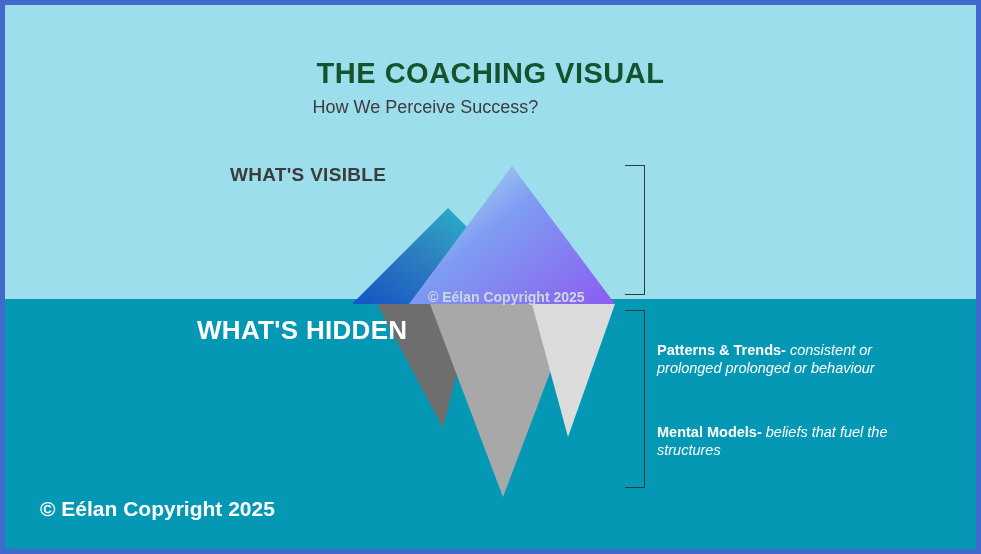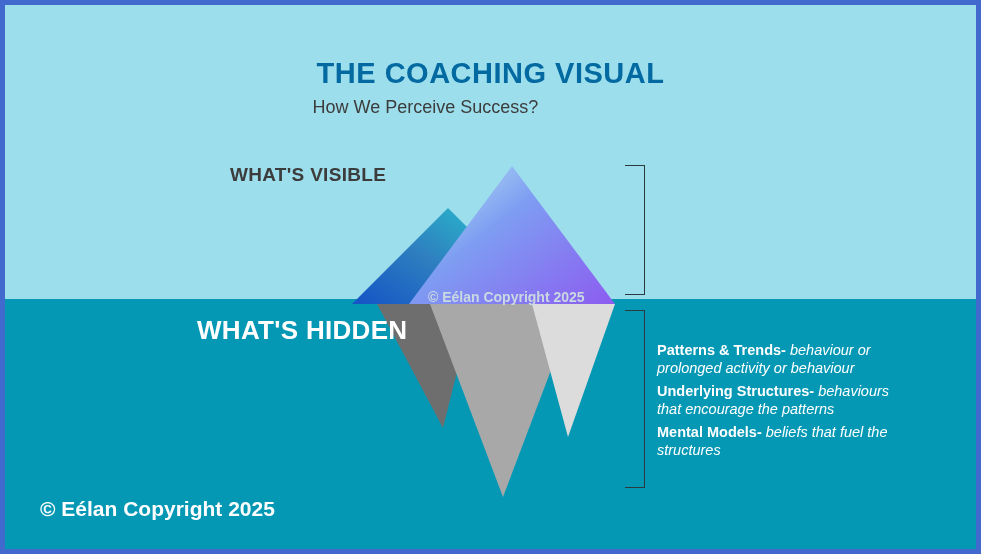--- a/index.html
+++ b/index.html
@@ -34,21 +34,21 @@
   }
   
   .title {
     position: absolute;
     left: 0; top: 52px;
     width: 971px;
     text-align: center;
     font-size: 29px;
     font-weight: bold;
     letter-spacing: 0.5px;
-    color: #0369a1;
+    color: #14532d;
   }
   .subtitle {
     position: absolute;
     left: 0; top: 92px;
     width: 841px;
     text-align: center;
     font-size: 18px;
     color: #3C3C3C;
   }
   .label-visible {
@@ -170,26 +170,23 @@
   <div class="subtitle">How We Perceive Success?</div>
 
   <div class="label-visible">WHAT'S VISIBLE</div>
   <div class="label-hidden">WHAT'S HIDDEN</div>
 
   <div class="bracket bracket-top"></div>
   <div class="bracket bracket-bottom"></div>
 
 
   <div class="anno anno-light anno-patterns">
-    <b>Patterns &amp; Trends-</b><span> behaviour or prolonged activity or behaviour</span>
+    <b>Patterns &amp; Trends-</b><span> consistent or prolonged prolonged or behaviour</span>
   </div>
 
-  <div class="anno anno-light anno-struct">
-    <b>Underlying Structures-</b><span> behaviours that encourage the patterns</span>
-  </div>
 
   <div class="anno anno-light anno-mental">
     <b>Mental Models-</b><span> beliefs that fuel the structures</span>
   </div>
 
   <div class="copyright">© Eélan Copyright 2025</div>
 
 </div>
 
 </body></html>

